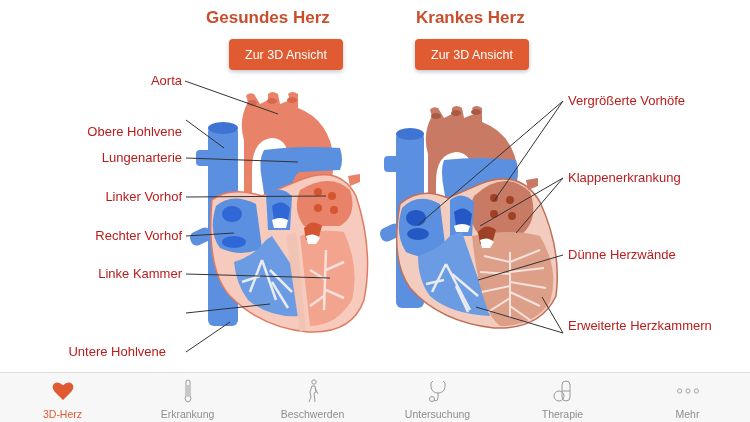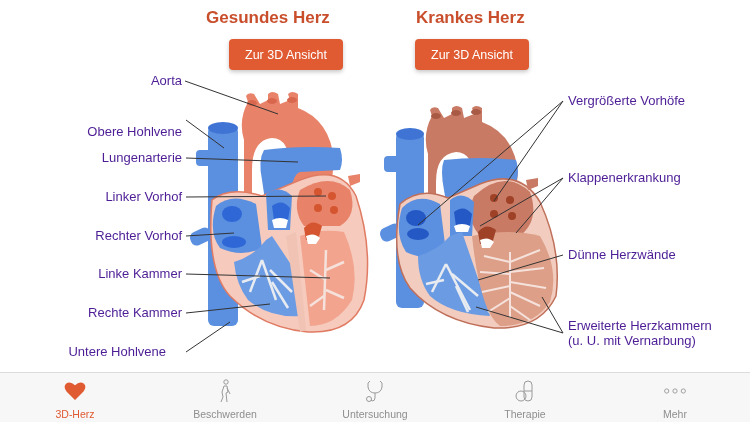--- a/index.html
+++ b/index.html
@@ -1,21 +1,21 @@
 <!DOCTYPE html>
 <html><head>
 <meta charset="utf-8">
 <style>
   * { box-sizing: border-box; margin: 0; padding: 0; }
   html, body { width: 750px; height: 422px; overflow: hidden; background: #ffffff; }
   body { font-family: "Liberation Sans", "DejaVu Sans", sans-serif; position: relative; color: #2b2b2b; }
   .stage { position: absolute; left: 0; top: 0; width: 750px; height: 372px; }
   .heading { position: absolute; top: 8px; font-size: 17px; font-weight: bold; color: #c94e2c; white-space: nowrap; }
   .btn3d { position: absolute; top: 39px; width: 114px; height: 31px; background: #e05a32; color: #fff; border-radius: 4px; font-size: 12.5px; display: flex; align-items: center; justify-content: center; box-shadow: 0 2px 4px rgba(0,0,0,0.22); cursor: pointer; border: none; font-family: "Liberation Sans", sans-serif; }
-  .label { position: absolute; font-size: 13px; color: #4c1d95; white-space: nowrap; line-height: 16px; }
+  .label { position: absolute; font-size: 13px; color: #b91c1c; white-space: nowrap; line-height: 16px; }
   .label.right-align { text-align: right; }
   svg.art { position: absolute; left: 0; top: 0; }
   .tabbar { position: absolute; left: 0; top: 372px; width: 750px; height: 50px; background: #f7f7f7; border-top: 1px solid #dcdcdc; display: flex; }
   .tab { flex: 1; display: flex; flex-direction: column; align-items: center; justify-content: flex-start; padding-top: 6px; cursor: pointer; }
   .tab .ico { width: 24px; height: 24px; display: flex; align-items: center; justify-content: center; }
   .tab .tl { font-size: 10.5px; color: #8e8e8e; margin-top: 5px; }
   .tab.active .tl { color: #e05a32; }
 </style>
 </head>
 <body>
@@ -162,38 +162,45 @@
 
   <div class="heading" style="left:416px;">Krankes Herz</div>
   <button class="btn3d" style="left:415px;">Zur 3D Ansicht</button>
 
   <div class="label right-align" style="right:568px; top:73px;">Aorta</div>
   <div class="label right-align" style="right:568px; top:112px;margin-top:12px;">Obere Hohlvene</div>
   <div class="label right-align" style="right:568px; top:150px;">Lungenarterie</div>
   <div class="label right-align" style="right:568px; top:189px;">Linker Vorhof</div>
   <div class="label right-align" style="right:568px; top:228px;">Rechter Vorhof</div>
   <div class="label right-align" style="right:568px; top:266px;">Linke Kammer</div>
-  <div class="label right-align" style="right:568px; top:305px;">Rechte Kammer</div>
   <div class="label right-align" style="right:584px; top:344px;">Untere Hohlvene</div>
 
   <div class="label" style="left:568px; top:93px;">Vergrößerte Vorhöfe</div>
   <div class="label" style="left:568px; top:170px;">Klappenerkrankung</div>
   <div class="label" style="left:568px; top:247px;">Dünne Herzwände</div>
   <div class="label" style="left:568px; top:318px;">Erweiterte Herzkammern</div>
-  <div class="label" style="left:568px; top:333px;">(u. U. mit Vernarbung)</div>
 </div>
 
 <nav class="tabbar">
   <div class="tab active">
     <span class="ico">
       <svg width="22" height="20" viewBox="0 0 22 20">
           <path d="M11,19 L2.5,10.5 Q-1,6 2,2.8 Q6,-0.6 11,4.2 Q16,-0.6 20,2.8 Q23,6 19.5,10.5 Z" fill="#e05a32"></path>
         </svg>
     </span>
     <span class="tl">3D-Herz</span>
+  </div>
+  <div class="tab">
+    <span class="ico">
+      <svg width="12" height="24" viewBox="0 0 12 24">
+          <path d="M4,2 Q6,0 8,2 L8,17 Q10,19 8,22 Q6,24 4,22 Q2,19 4,17 Z" fill="none" stroke="#9a9a9a" stroke-width="1"></path>
+          <line x1="6" y1="6" x2="6" y2="18" stroke="#9a9a9a" stroke-width="1"></line>
+        </svg>
+    </span>
+    <span class="tl">Erkrankung</span>
   </div>
   <div class="tab">
     <span class="ico">
       <svg width="14" height="24" viewBox="0 0 14 24">
           <circle cx="8" cy="3" r="2.2" fill="none" stroke="#9a9a9a" stroke-width="1"></circle>
           <path d="M6,7 L9,7 L10,13 L8,14 L9,23 M6,7 L4,13 L5,18 L3,23 M9,9 L12,15" fill="none" stroke="#9a9a9a" stroke-width="1"></path>
         </svg>
     </span>
     <span class="tl">Beschwerden</span>
   </div>

